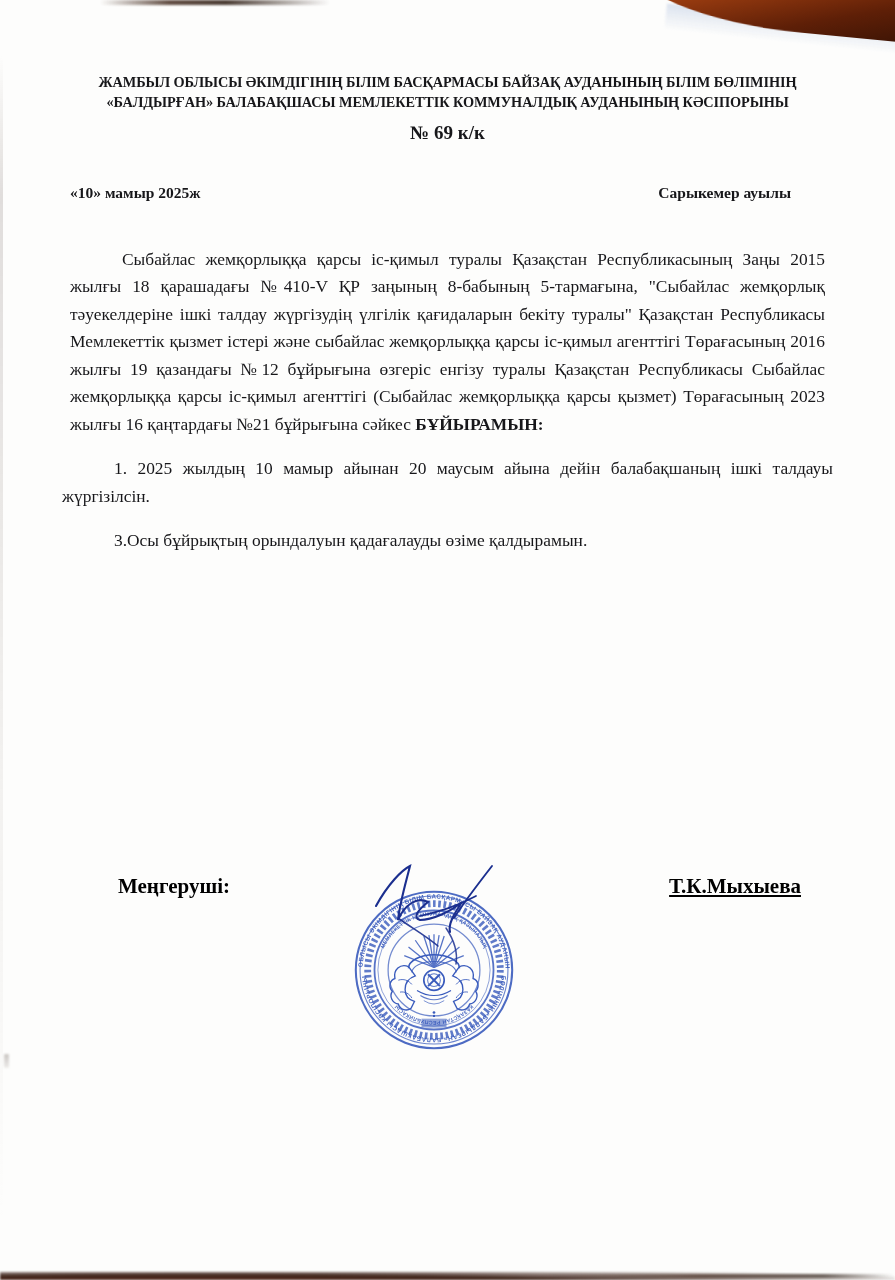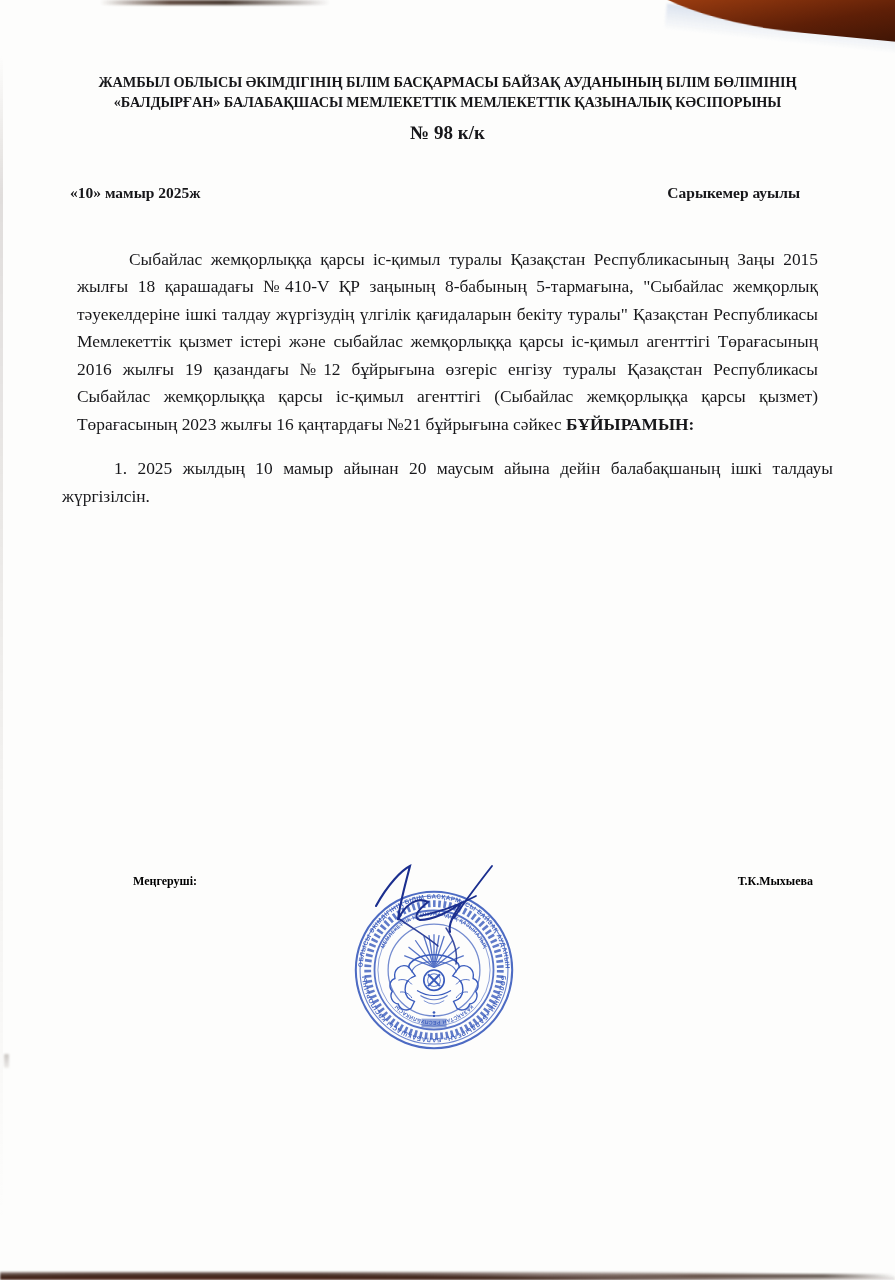--- a/index.html
+++ b/index.html
@@ -130,56 +130,56 @@
 
   .meta-row {
     margin-top: 40px;
     display: flex;
     justify-content: space-between;
     align-items: flex-end;
     font-weight: bold;
     font-size: 15.5px;
     padding: 0 6px 0 8px;
   }
-  .meta-row .place { margin-right: 27px; }
+  .meta-row .place { margin-right: 36px; }
 
   .body-block {
     margin-top: 44px;
     font-size: 17.4px;
     line-height: 1.58;
     text-align: justify;
     text-justify: inter-word;
   }
-  .body-block p { margin: 15px; }
+  .body-block p { margin: 8px; }
   .body-block .intro { text-indent: 52px; }
   .strong-order { font-weight: bold; }
 
   .clause {
     margin-top: 17px;
     font-size: 17.4px;
     line-height: 1.58;
     text-align: justify;
     text-justify: inter-word;
     text-indent: 52px;
   }
   .clause.no-justify { text-align: left; }
 
   .signature-row {
     position: absolute;
-    left: 73px;
+    left: 58px;
     right: 62px;
     top: 874px;
     display: flex;
     justify-content: space-between;
     align-items: flex-end;
     font-weight: bold;
-    font-size: 12px;
+    font-size: 21px;
   }
   .signature-row .role { margin-left: 60px; }
-  .signature-row .signer { margin-right: 20px; }
+  .signature-row .signer { margin-right: 32px; text-decoration: underline; }
 
   
   .seal {
     position: absolute;
     left: 345px;
     top: 885px;
     width: 178px;
     height: 170px;
     opacity: .93;
   }
@@ -204,35 +204,36 @@
   <div class="artifact-left-edge"></div>
   <div class="artifact-left-speck"></div>
   <div class="artifact-bottom"></div>
   <div class="artifact-bottom-2"></div>
 </div>
 
 <div class="doc">
 
   <div class="org-header">
     <span>ЖАМБЫЛ ОБЛЫСЫ ӘКІМДІГІНІҢ БІЛІМ БАСҚАРМАСЫ БАЙЗАҚ АУДАНЫНЫҢ БІЛІМ БӨЛІМІНІҢ</span>
-    <span class="line2">«БАЛДЫРҒАН» БАЛАБАҚШАСЫ МЕМЛЕКЕТТІК МЕМЛЕКЕТТІК ҚАЗЫНАЛЫҚ КӘСІПОРЫНЫ</span>
+    <span class="line2">«БАЛДЫРҒАН» БАЛАБАҚШАСЫ МЕМЛЕКЕТТІК КОММУНАЛДЫҚ АУДАНЫНЫҢ КӘСІПОРЫНЫ</span>
   </div>
 
-  <div class="order-number">№ 98 к/к</div>
+  <div class="order-number">№ 69 к/к</div>
 
   <div class="meta-row">
     <span class="date">«10» мамыр 2025ж</span>
     <span class="place">Сарыкемер ауылы</span>
   </div>
 
   <div class="body-block">
     <p class="intro"><span>Сыбайлас жемқорлыққа қарсы іс-қимыл туралы Қазақстан Республикасының Заңы 2015 жылғы 18 қарашадағы №410-V ҚР заңының 8-бабының 5-тармағына, "Сыбайлас жемқорлық тәуекелдеріне ішкі талдау жүргізудің үлгілік қағидаларын бекіту туралы" Қазақстан Республикасы Мемлекеттік қызмет істері және сыбайлас жемқорлыққа қарсы іс-қимыл агенттігі Төрағасының 2016 жылғы 19 қазандағы №12 бұйрығына өзгеріс енгізу туралы Қазақстан Республикасы Сыбайлас жемқорлыққа қарсы іс-қимыл агенттігі (Сыбайлас жемқорлыққа қарсы қызмет) Төрағасының 2023 жылғы 16 қаңтардағы №21 бұйрығына сәйкес </span><span class="strong-order">БҰЙЫРАМЫН:</span></p>
   </div>
 
   <div class="clause">1. 2025    жылдың 10 мамыр айынан 20 маусым   айына дейін балабақшаның  ішкі талдауы жүргізілсін.</div>
+  <div class="clause no-justify">3.Осы бұйрықтың орындалуын қадағалауды өзіме қалдырамын.</div>
 
 </div>
 
 <div class="signature-row">
   <span class="role">Меңгеруші:</span>
   <span class="signer">Т.К.Мыхыева</span>
 </div>
 
 <div class="seal">
   <svg viewBox="0 0 200 200" xmlns="http://www.w3.org/2000/svg">

